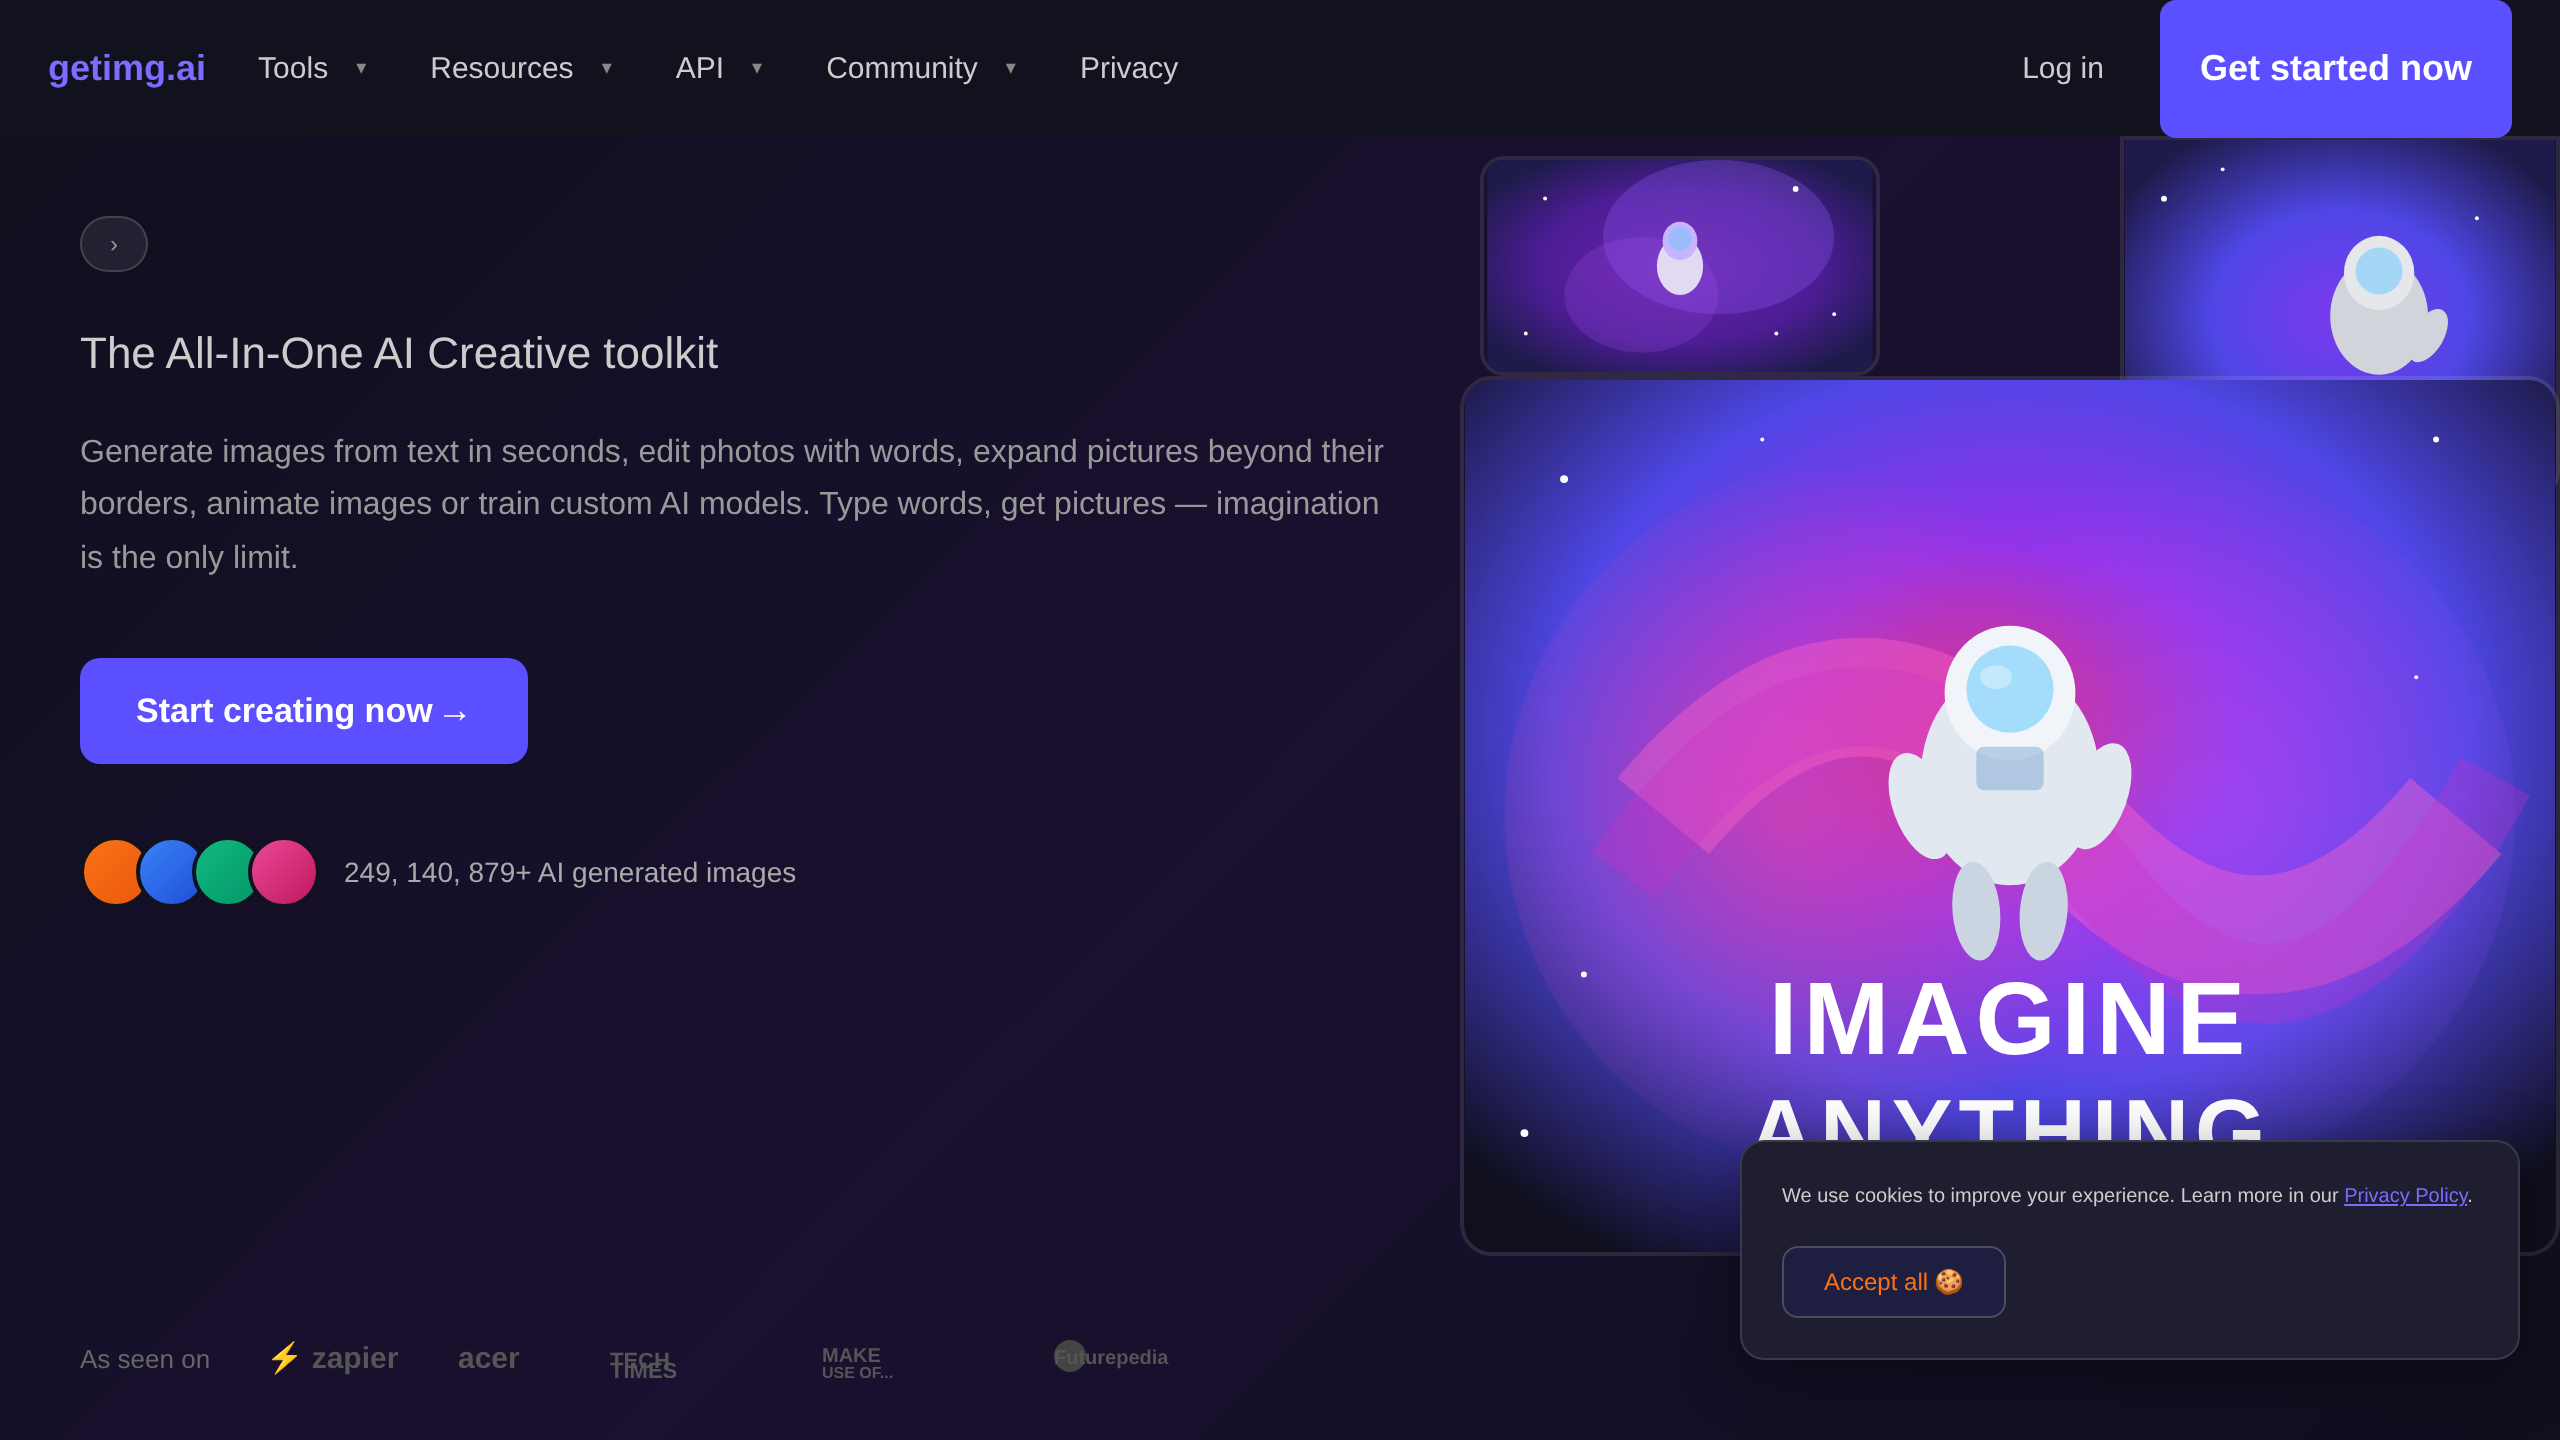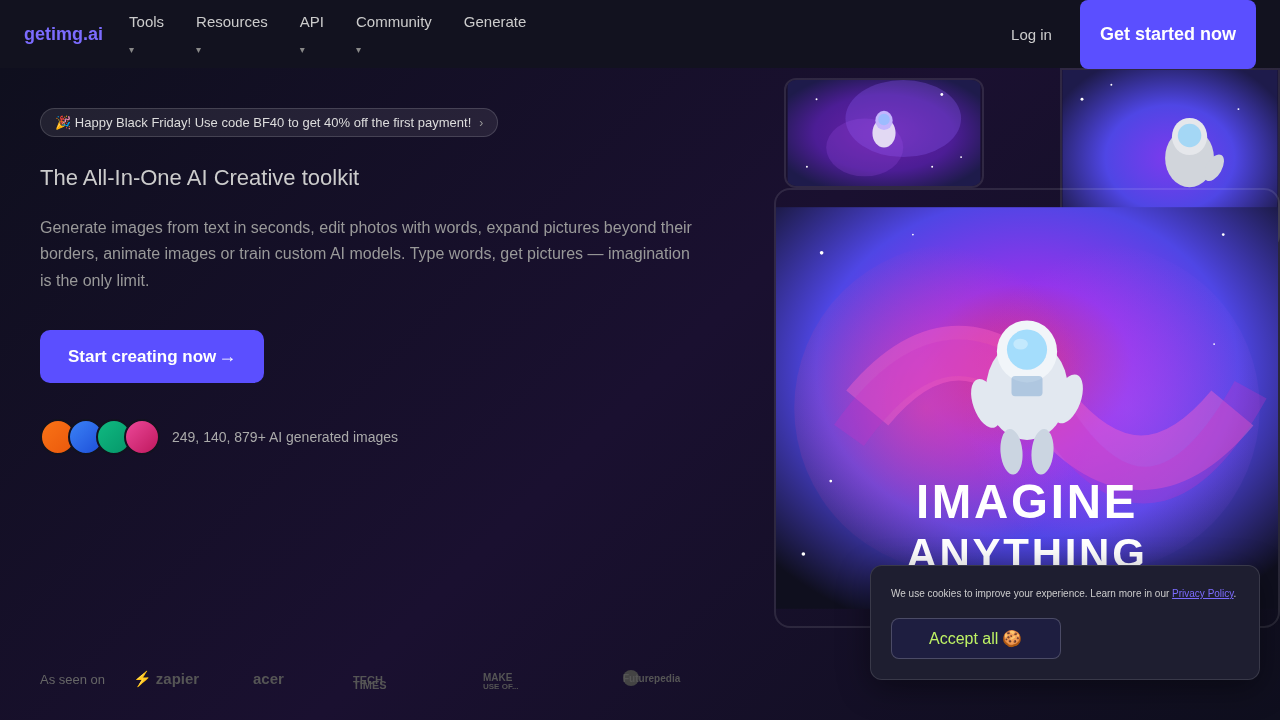--- a/index.html
+++ b/index.html
@@ -31,28 +31,27 @@
       white-space: nowrap;
     }
     .nav-logo span { color: #7c6cff; }
     .nav-links {
       display: flex;
       gap: 4px;
       flex: 1;
     }
     .nav-link {
       display: flex;
-      align-items: flex-start;
+      align-items: center;
       gap: 14px;
       padding: 8px 14px;
       color: #ccc;
       font-size: 15px;
       cursor: pointer;
       border-radius: 6px;
-      flex-direction: column;
     }
     .chevron {
       font-size: 10px;
       color: #888;
     }
     .nav-actions {
       display: flex;
       align-items: center;
       gap: 16px;
     }
@@ -195,35 +194,35 @@
       gap: 28px;
     }
     .as-seen-label {
       font-size: 13px;
       color: #666;
       white-space: nowrap;
     }
     .brand-logos {
       display: flex;
       align-items: center;
-      gap: 40px;
+      gap: 16px;
     }
     .brand-logo {
       color: #666;
       font-size: 13px;
       font-weight: 600;
       white-space: nowrap;
     }
 
     
     .right-images {
       position: absolute;
       right: 0;
       top: 0;
-      width: 506px;
+      width: 550px;
       height: 100%;
       pointer-events: none;
     }
 
     
     .img-card {
       position: absolute;
       border-radius: 12px;
       overflow: hidden;
       border: 2px solid rgba(255,255,255,0.1);
@@ -280,23 +279,23 @@
       margin-bottom: 16px;
     }
     .cookie-link {
       color: #7c6cff;
       text-decoration: underline;
       cursor: pointer;
     }
     .cookie-accept-btn {
       background: #1e1e40;
       border: 1px solid rgba(255,255,255,0.2);
-      color: #bef264;
-      font-size: 16px;
-      padding: 10px 37px;
+      color: #f97316;
+      font-size: 12px;
+      padding: 10px 20px;
       border-radius: 8px;
       cursor: pointer;
       display: inline-flex;
       align-items: center;
       gap: 6px;
     }
   </style>
 </head>
 <body>
 
@@ -315,35 +314,34 @@
     </div>
     <div class="nav-link">
       <span>API</span>
       <span class="chevron">▾</span>
     </div>
     <div class="nav-link">
       <span>Community</span>
       <span class="chevron">▾</span>
     </div>
     <div class="nav-link">
-      <span>Generate</span>
+      <span>Privacy</span>
     </div>
   </div>
   <div class="nav-actions">
     <div class="login-btn">Log in</div>
     <button class="cta-btn">Get started now</button>
   </div>
 </nav>
 
 <div class="main">
 
   <div class="left-content">
 
     <div class="promo-banner">
-      <span>🎉 Happy Black Friday! Use code BF40 to get 40% off the first payment!</span>
       <span class="promo-arrow">›</span>
     </div>
 
 
     <h2 class="hero-subtitle">The All-In-One AI Creative toolkit</h2>
 
     <p class="hero-desc">Generate images from text in seconds, edit photos with words, expand pictures beyond their borders, animate images or train custom AI models. Type words, get pictures — imagination is the only limit.</p>
 
     <button class="start-btn">
       <span>Start creating now</span>

